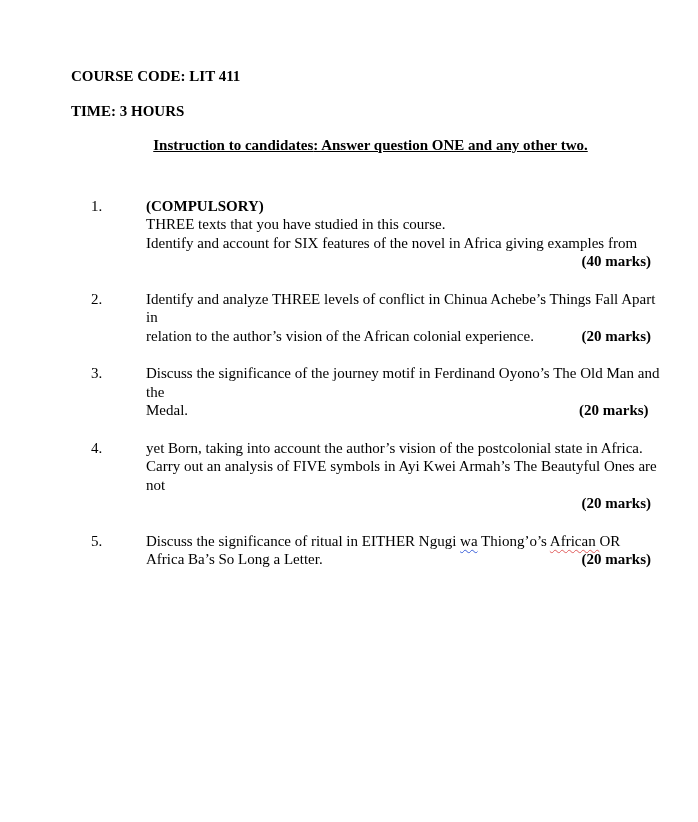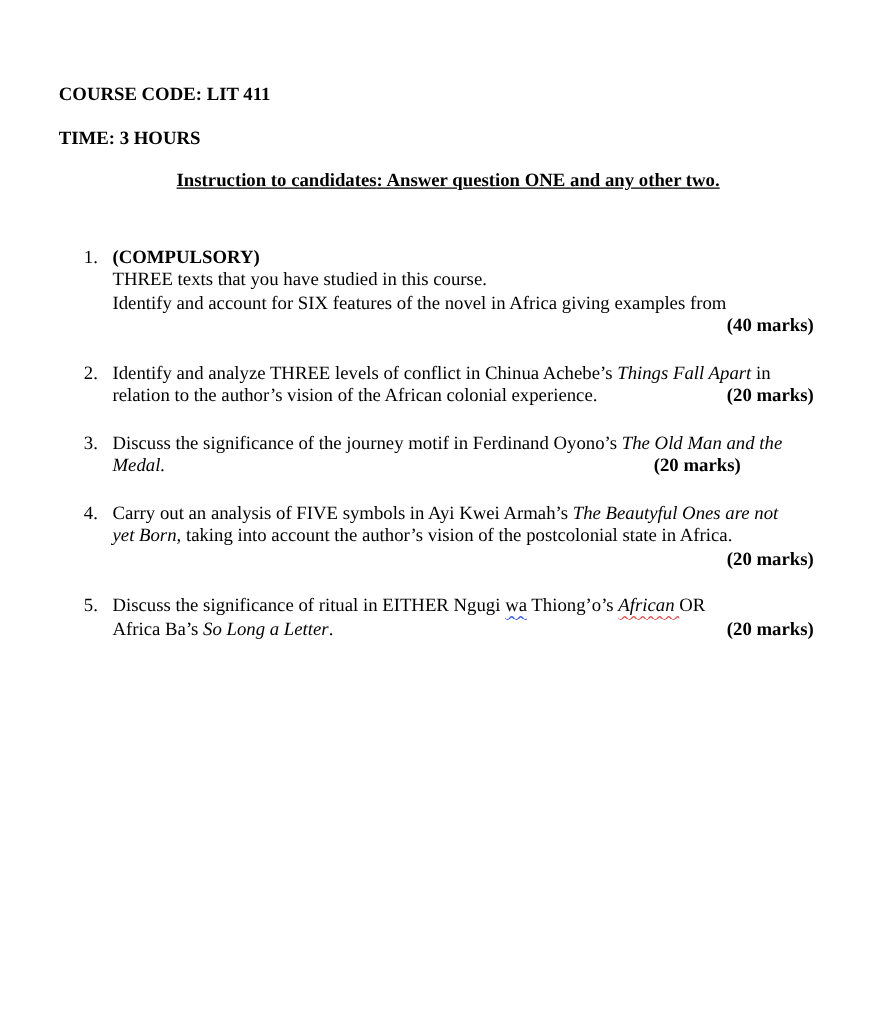--- a/index.html
+++ b/index.html
@@ -10,21 +10,21 @@
   .page {
     position: relative;
     width: 698px;
     height: 822px;
     box-sizing: border-box;
     background: #ffffff;
     color: #000000;
     font-family: "Liberation Serif", "DejaVu Serif", serif;
     font-size: 15px;
     line-height: 18.5px;
-    padding: 67px 28px 0 47px;
+    padding: 67px 28px 0 71px;
     overflow: hidden;
   }
   
   .hdr p {
     margin: 0 0 16px 0;
     font-weight: bold;
   }
   .instruction {
     font-weight: normal;
     text-decoration: underline;
@@ -44,23 +44,24 @@
     padding-left: 23px;
     margin-bottom: 19px;
   }
   .qnum {
     position: absolute;
     left: 0;
     top: 0;
   }
   .qline {
     position: relative;
+    margin-left: 32px;
   }
   .b  { font-weight: bold; }
-  .it { font-style: italic; }
+  .it { }
   .marks { font-weight: bold; }
   .marks-float {
     position: absolute;
     right: 19px;
     top: 0;
   }
   .marks-ownline {
     text-align: right;
     padding-right: 19px;
   }
@@ -112,22 +113,22 @@
     </li>
 
     <li class="q">
       <span class="qnum">3.</span>
       <div class="qline"><span>Discuss the significance of the journey motif in Ferdinand Oyono’s </span><span class="it">The Old Man and the</span></div>
       <div class="qline"><span class="it">Medal.</span><span class="marks marks-tab">(20 marks)</span></div>
     </li>
 
     <li class="q">
       <span class="qnum">4.</span>
+      <div class="qline"><span class="it">yet Born,</span><span> taking into account the author’s vision of the postcolonial state in Africa.</span></div>
       <div class="qline"><span>Carry out an analysis of FIVE symbols in Ayi Kwei Armah’s </span><span class="it">The Beautyful Ones are not</span></div>
-      <div class="qline"><span class="it">yet Born,</span><span> taking into account the author’s vision of the postcolonial state in Africa.</span></div>
       <div class="qline marks-ownline"><span class="marks">(20 marks)</span></div>
     </li>
 
     <li class="q">
       <span class="qnum">5.</span>
       <div class="qline"><span>Discuss the significance of ritual in EITHER Ngugi </span><span class="sq-blue">wa</span><span> Thiong’o’s </span><span class="it sq-red">African </span><span>OR</span></div>
       <div class="qline"><span>Africa Ba’s </span><span class="it">So Long a Letter</span><span>.</span><span class="marks marks-float">(20 marks)</span></div>
     </li>
 
   </ol>

